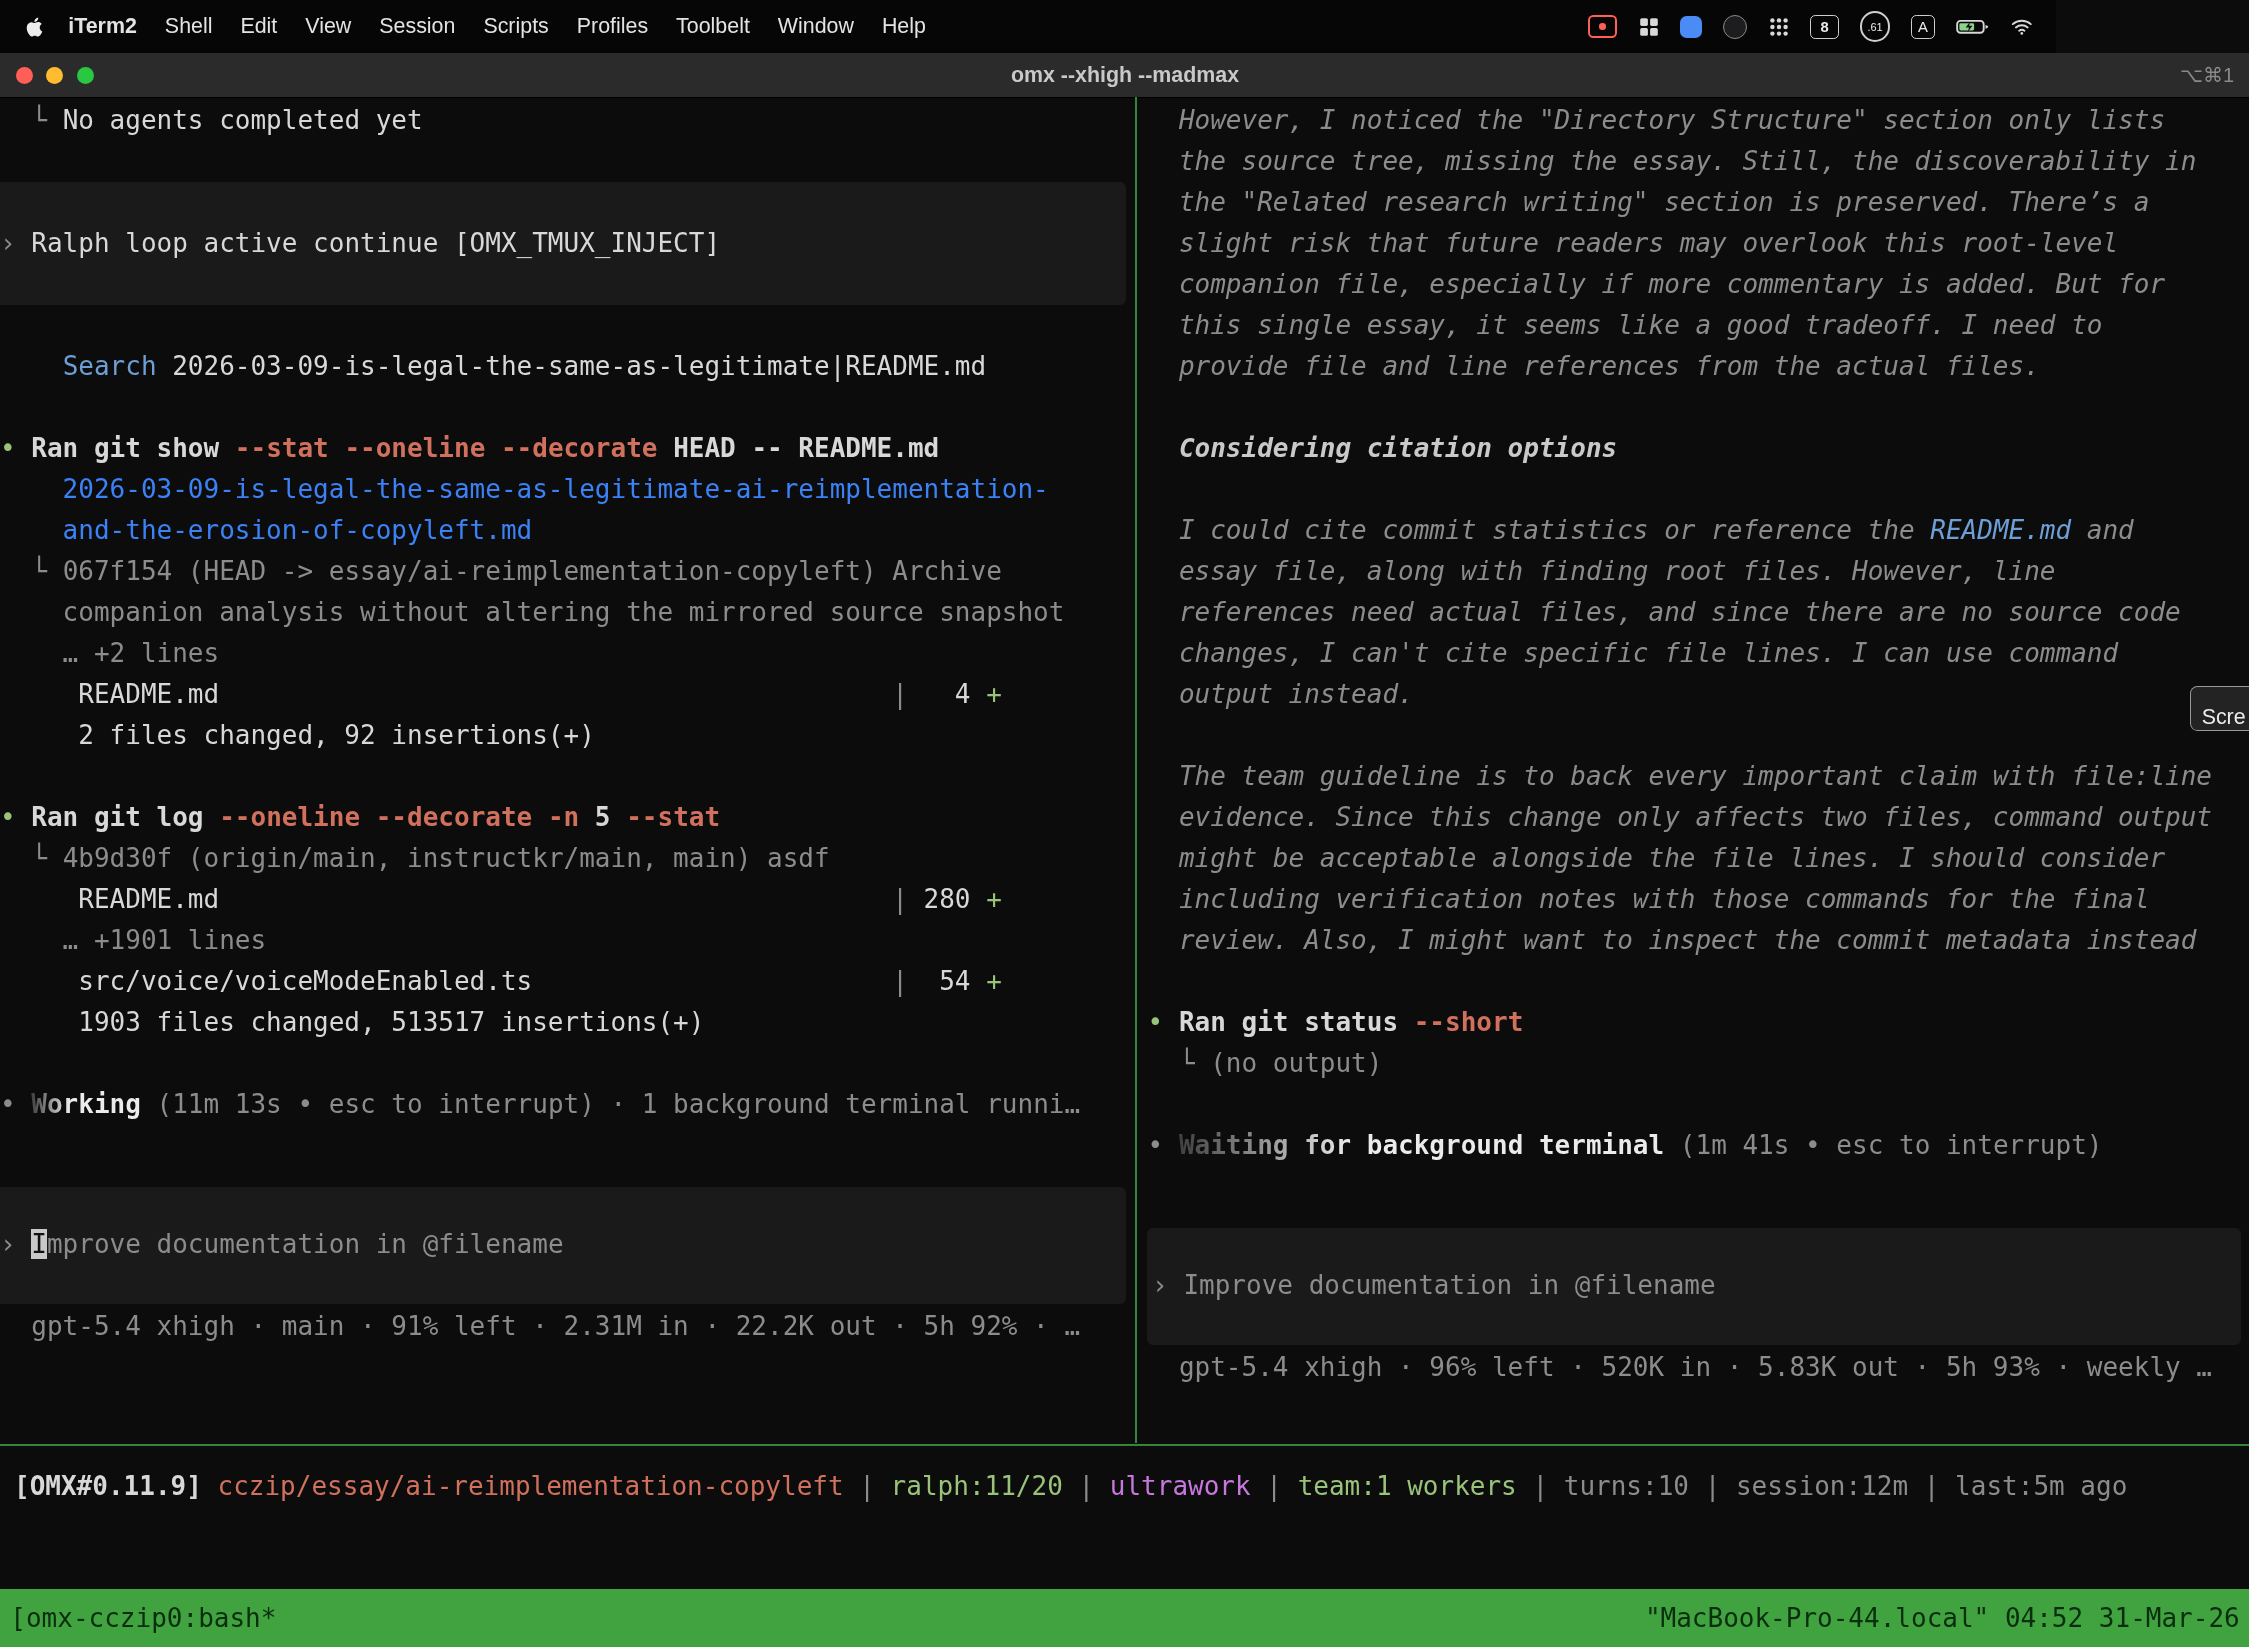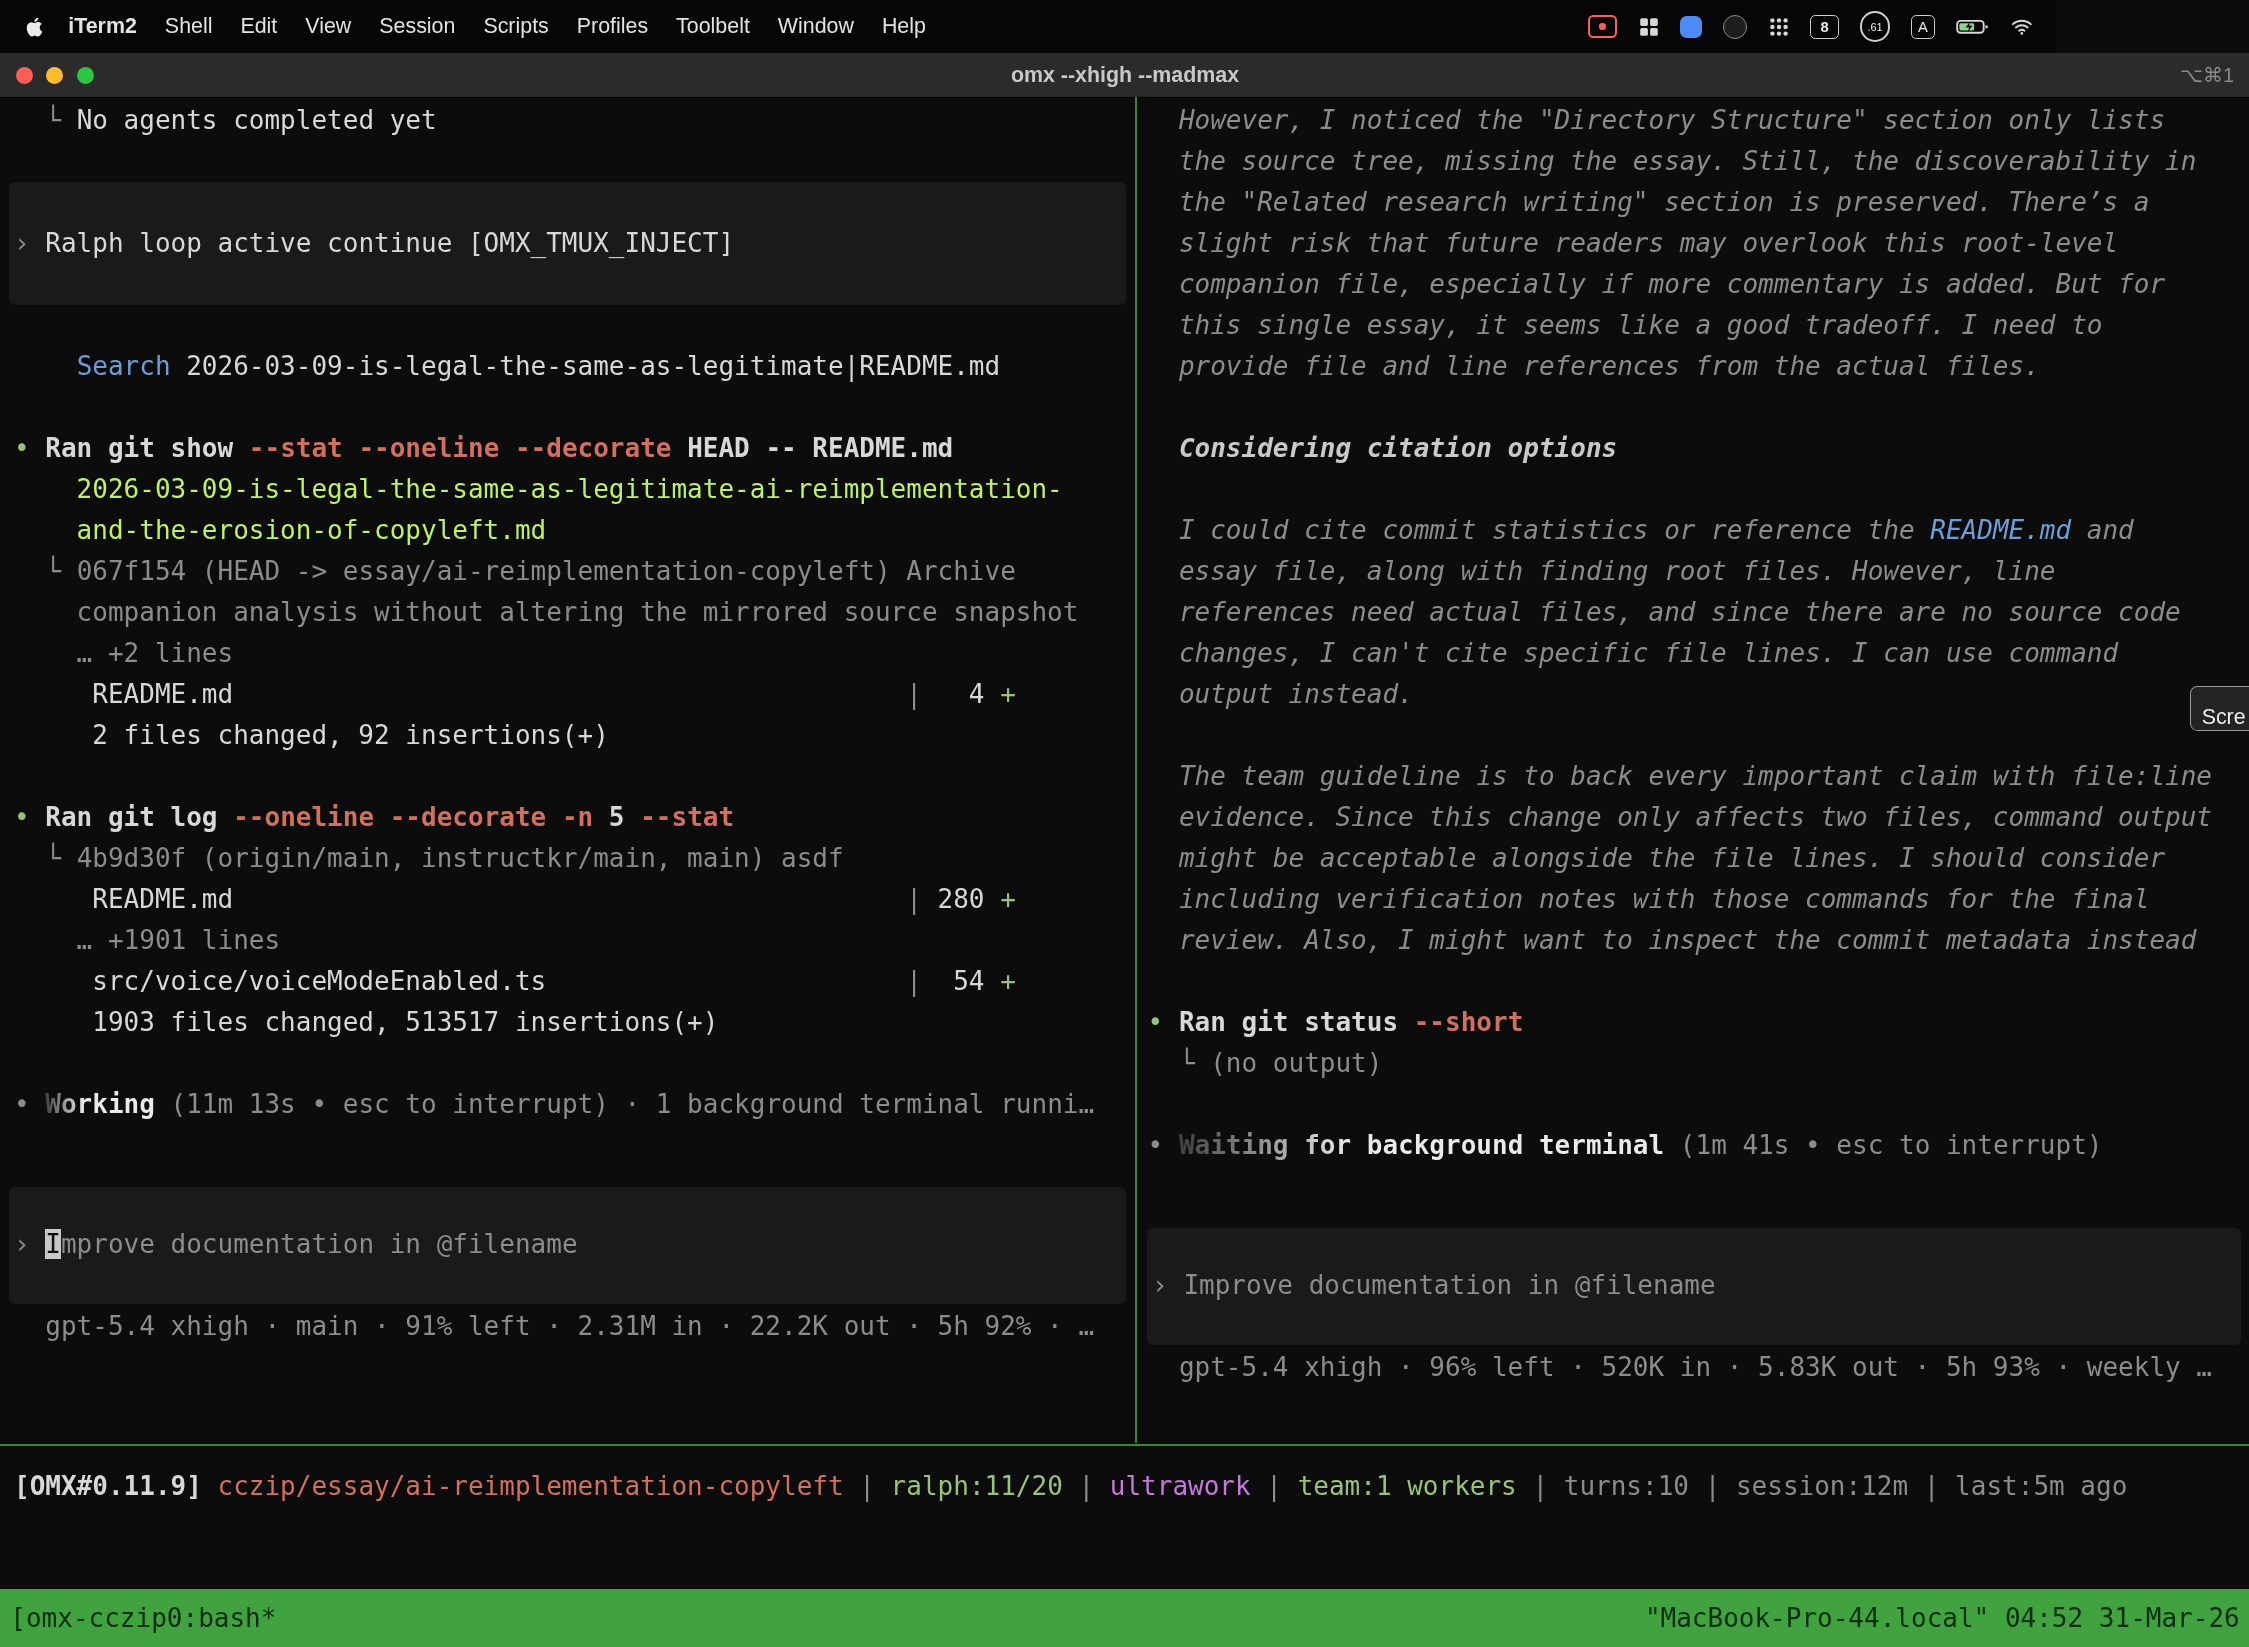--- a/index.html
+++ b/index.html
@@ -26,21 +26,21 @@
   .light{width:17px;height:17px;border-radius:50%;}
   .l-close{background:#ff5f57;}
   .l-min{background:#febc2e;}
   .l-zoom{background:#28c840;}
   .wtitle{position:absolute;left:0;right:0;text-align:center;color:#c9c9c9;font-size:21.4px;font-weight:700;}
   .wshort{margin-left:auto;padding-right:16px;color:#8a8a8a;font-size:20px;}
 
   
   .pane,.omxline,.tmuxbar{font-family:"DejaVu Sans Mono","Liberation Mono",monospace;font-size:26px;line-height:41px;color:#d8d8d8;}
   .pane{position:absolute;top:97px;height:1346px;overflow:hidden;padding-top:3px;box-sizing:border-box;}
-  .pane.left{left:0;width:1135px;padding-left:14px;}
+  .pane.left{left:0;width:1135px;}
   .pane.right{left:1138px;width:1112px;padding-left:9.6px;}
   .tline{white-space:pre;min-height:41px;}
   .sp56{height:41px;}
   .vdiv{position:absolute;left:1135px;top:97px;width:2.2px;height:1346px;background:#35853a;}
   .hdiv{position:absolute;left:0;top:1444px;width:2250px;height:2.2px;background:#35853a;}
 
   .panel{background:#1a1a1a;border-radius:5.9px;padding:37px 0 39px;margin-right:8.9px;}
   .pane.left .panel{margin-left:-5.2px;}
   .pane.right .panel{margin-left:-0.7px;}
   .panel .tline{padding-left:5.2px;}
@@ -49,21 +49,21 @@
   .statusline{margin-top:2.2px;}
 
   
   .dim{color:#8c8c8c;}
   .b{font-weight:700;}
   .i{font-style:italic;}
   .hdr{color:#c9c9c9;font-weight:700;font-style:italic;}
   .red{color:#d1705c;}
   .green{color:#98c379;}
   .blue{color:#6d9fd6;}
-  .olive{color:#bef264;}
+  .olive{color:#3b82f6;}
   .magenta{color:#c678dd;}
   .cursor{background:#c8c8c8;color:#101010;}
   .shimmer{font-weight:700;background:linear-gradient(90deg,#3f3f3f 0%,#ebebeb 35%,#ebebeb 100%);-webkit-background-clip:text;background-clip:text;color:transparent;}
 
   
   .omxline{position:absolute;top:1466px;left:0;width:2250px;padding-left:14px;white-space:pre;box-sizing:border-box;}
   .tmuxbar{position:absolute;top:1589px;left:0;width:2250px;height:59px;background:#40a33f;color:#0b2e0f;display:flex;align-items:center;justify-content:space-between;padding:0 10.3px;box-sizing:border-box;white-space:pre;}
 
   
   .floatnote{position:absolute;top:686px;right:0;height:43px;background:#232323;border:1.5px solid #9a9a9a;border-right:none;border-radius:7.4px 0 0 7.4px;color:#ececec;font-size:21.4px;display:flex;align-items:flex-end;padding:0 4.4px 0 10.3px;z-index:6;}

